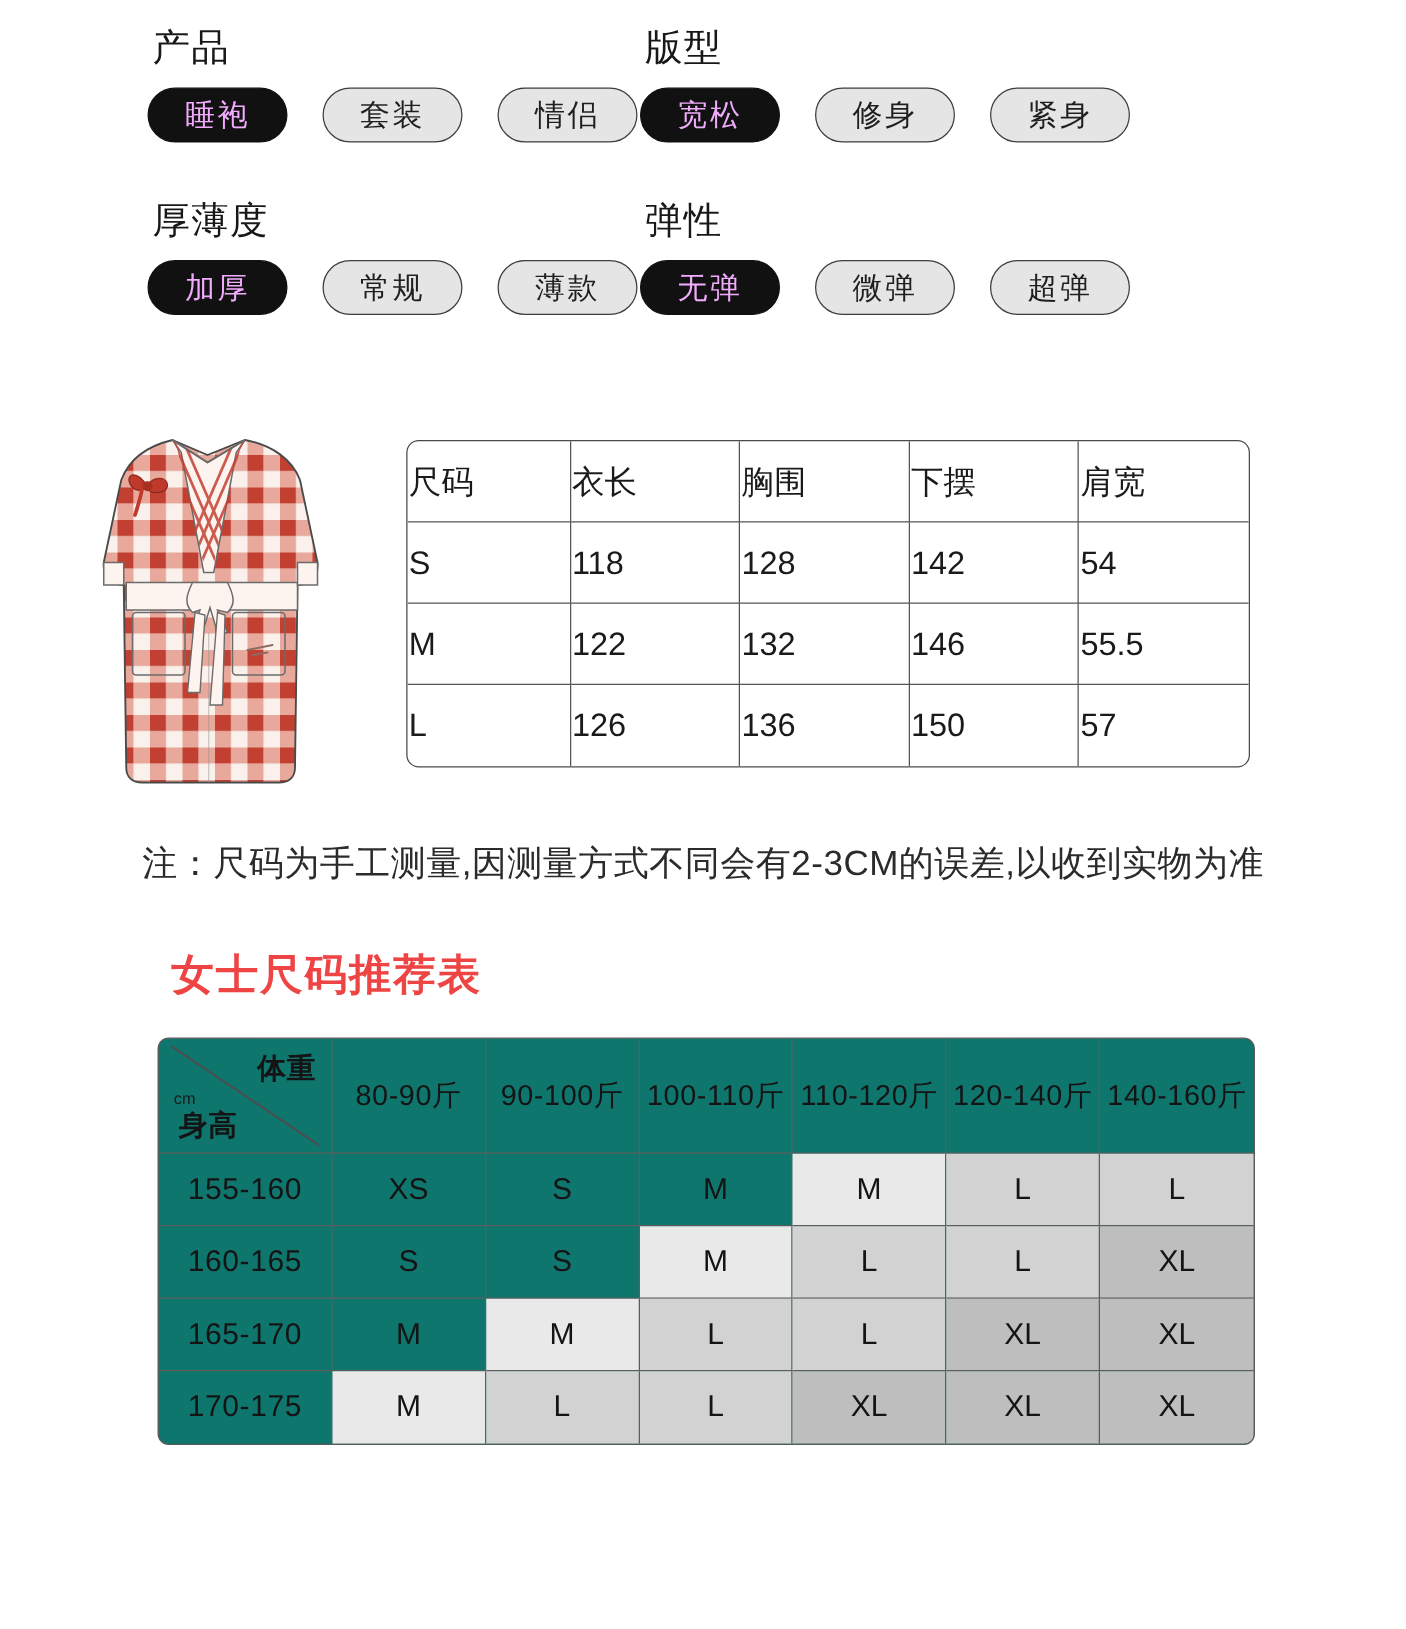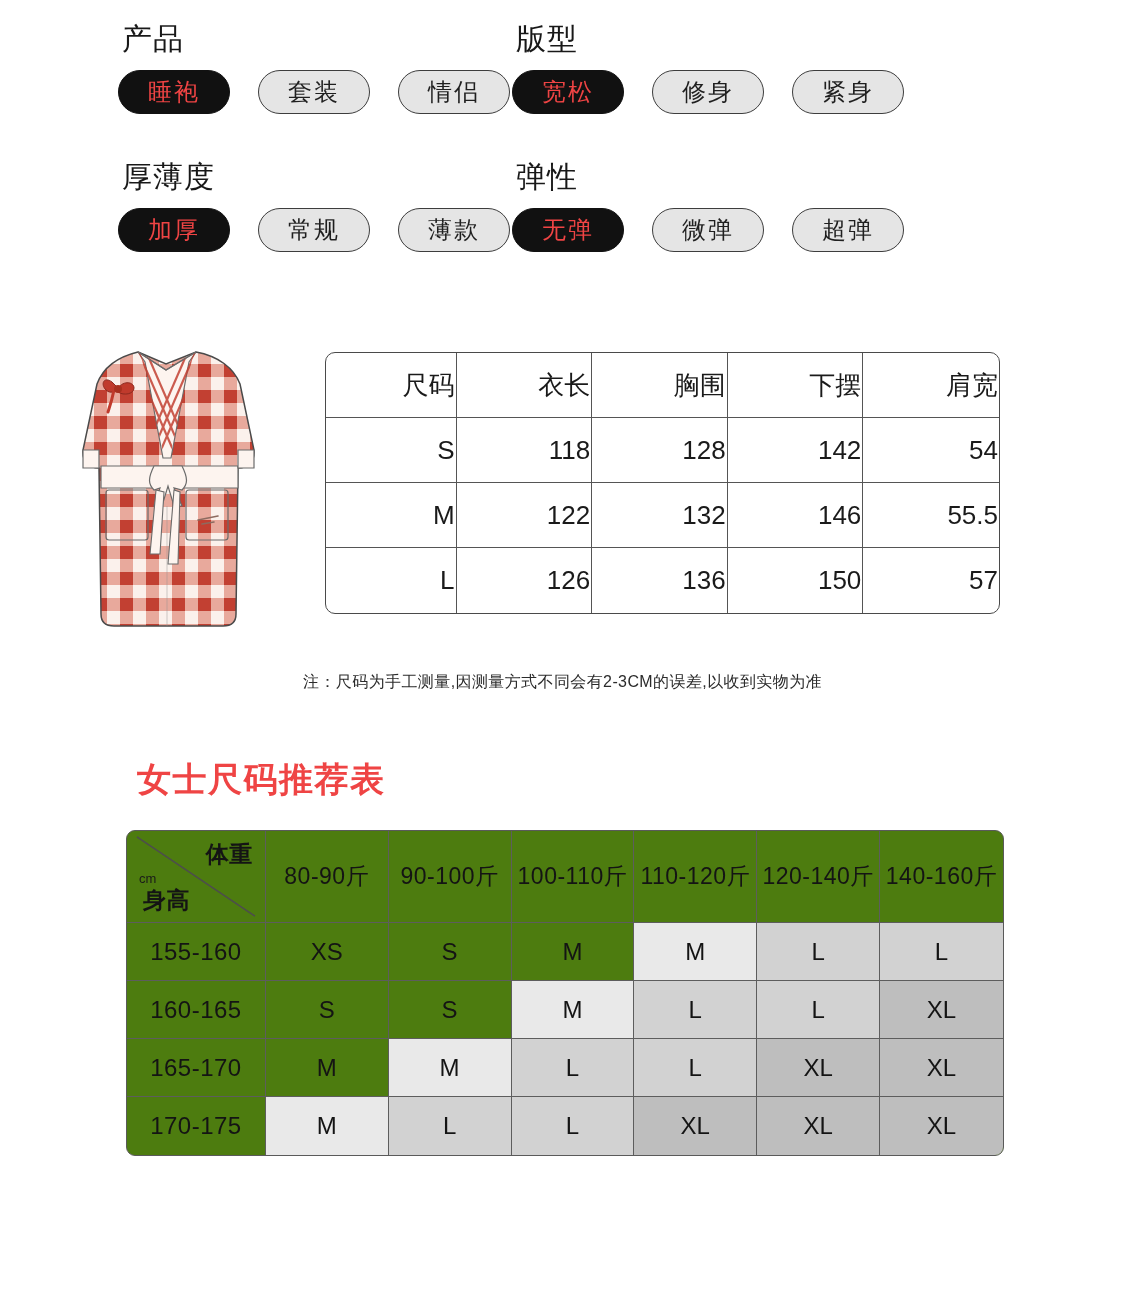--- a/index.html
+++ b/index.html
@@ -53,21 +53,21 @@
     font-size: 24px;
     letter-spacing: 2px;
     background: #e5e5e5;
     color: #1f1f1f;
     border: 1.6px solid #3d3d3d;
     cursor: pointer;
     user-select: none;
   }
   .pill.active {
     background: #111111;
-    color: #ef4444;
+    color: #f0abfc;
     border-color: #111111;
     font-weight: 500;
   }
 
   
   .robe-wrap {
     position: absolute;
     left: 68px;
     top: 338px;
     width: 205px;
@@ -83,42 +83,42 @@
     width: 675px;
     border-collapse: separate;
     border-spacing: 0;
     border: 1.5px solid #4a4a4a;
     border-radius: 10px;
     overflow: hidden;
     background: #fff;
   }
   .meas-table td {
     height: 65px;
-    text-align: right;
+    text-align: left;
     vertical-align: middle;
     font-size: 26px;
     color: #1a1a1a;
     border-right: 1.4px solid #555;
     border-bottom: 1.4px solid #555;
   }
   .meas-table tr:last-child td { border-bottom: none; }
   .meas-table td:last-child { border-right: none; }
   .meas-table .c0 { width: 131px; }
   .meas-table .c1 { width: 136px; }
   .meas-table .c2 { width: 136px; }
   .meas-table .c3 { width: 136px; }
   .meas-table .c4 { width: 136px; }
 
   
   .note {
     position: absolute;
     left: 0; top: 672px;
     width: 1125px;
     text-align: center;
-    font-size: 16px;
+    font-size: 28px;
     color: #2b2b2b;
     letter-spacing: 0.4px;
   }
 
   
   .rec-title {
     position: absolute;
     left: 137px;
     top: 757px;
     font-size: 34px;
@@ -130,21 +130,21 @@
   .rec-table {
     position: absolute;
     left: 126px;
     top: 830px;
     width: 878px;
     border-collapse: separate;
     border-spacing: 0;
     border: 1.4px solid #5a5a5a;
     border-radius: 9px;
     overflow: hidden;
-    background: #4d7c0f;
+    background: #0f766e;
   }
   .rec-table td {
     text-align: center;
     vertical-align: middle;
     font-size: 24px;
     color: #141414;
     border-right: 1.3px solid #5d5d5d;
     border-bottom: 1.3px solid #5d5d5d;
     height: 58px;
   }

